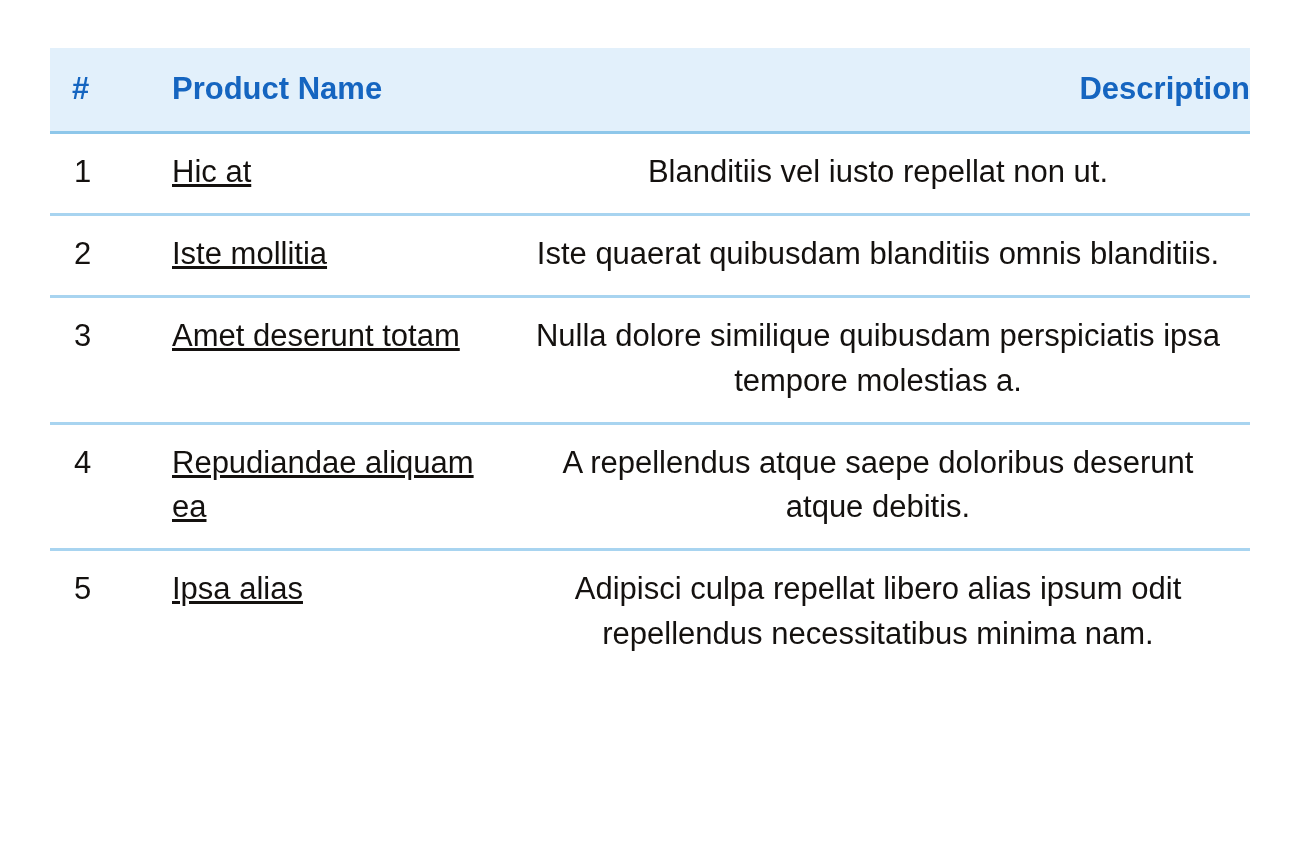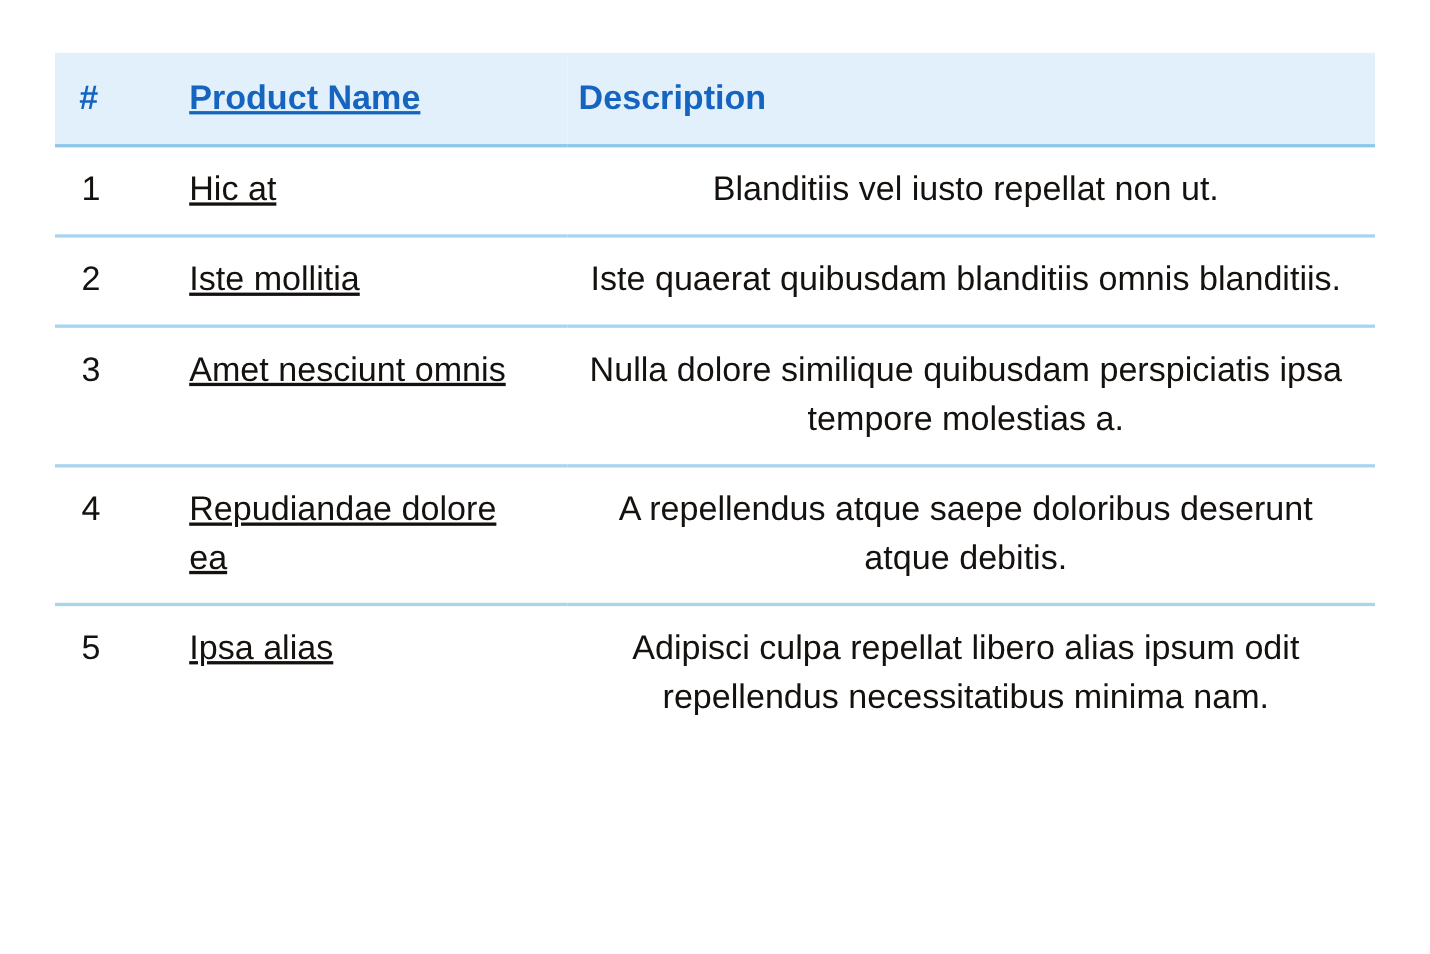--- a/index.html
+++ b/index.html
@@ -36,22 +36,22 @@
     text-align: left;
     vertical-align: middle;
     color: #1565c0;
     font-weight: bold;
     font-size: 31px;
     line-height: 1.25;
     padding: 22px 0 22px 0;
     border-bottom: 3px solid #8ec7ea;
   }
   thead th.th-index { padding-left: 22px; }
-  thead th.th-name { padding-left: 22px; text-decoration: underline; }
-  thead th.th-desc { padding-left: 10px; }
+  thead th.th-name { padding-left: 22px; }
+  thead th.th-desc { padding-left: 10px; text-align: right; }
 
   tbody td {
     vertical-align: top;
     font-size: 31px;
     line-height: 1.45;
     color: #14110f;
     padding: 16px 14px 18px 0;
     border-bottom: 3px solid #a8d4f0;
   }
   tbody td.td-index {
@@ -95,26 +95,26 @@
         <td class="td-name">Hic at</td>
         <td class="td-desc">Blanditiis vel iusto repellat non ut.</td>
       </tr>
       <tr>
         <td class="td-index">2</td>
         <td class="td-name">Iste mollitia</td>
         <td class="td-desc">Iste quaerat quibusdam blanditiis omnis blanditiis.</td>
       </tr>
       <tr>
         <td class="td-index">3</td>
-        <td class="td-name">Amet nesciunt omnis</td>
+        <td class="td-name">Amet deserunt totam</td>
         <td class="td-desc">Nulla dolore similique quibusdam perspiciatis ipsa tempore molestias a.</td>
       </tr>
       <tr>
         <td class="td-index">4</td>
-        <td class="td-name">Repudiandae dolore ea</td>
+        <td class="td-name">Repudiandae aliquam ea</td>
         <td class="td-desc">A repellendus atque saepe doloribus deserunt atque debitis.</td>
       </tr>
       <tr>
         <td class="td-index">5</td>
         <td class="td-name">Ipsa alias</td>
         <td class="td-desc">Adipisci culpa repellat libero alias ipsum odit repellendus necessitatibus minima nam.</td>
       </tr>
     </tbody>
   </table>
 </div>

